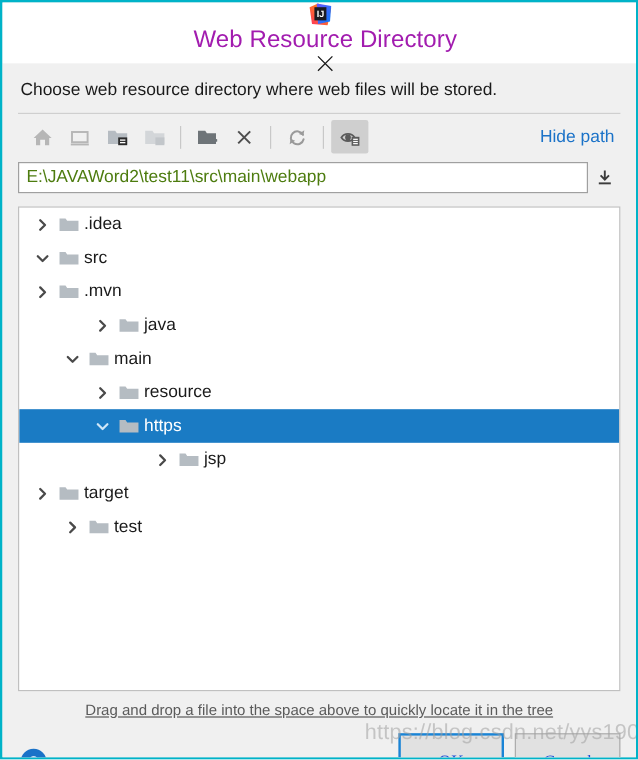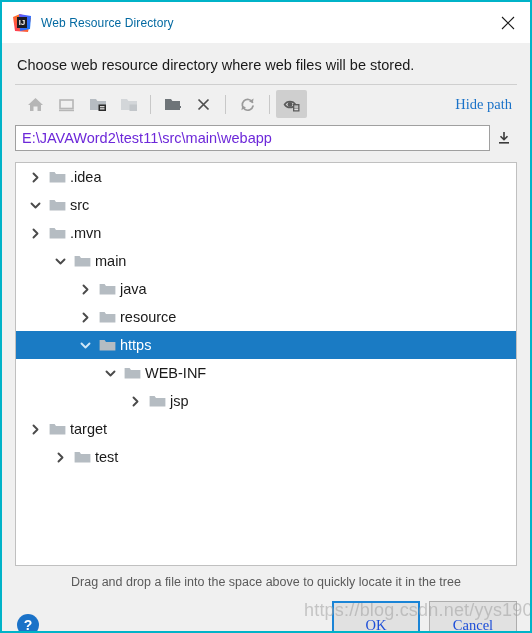--- a/index.html
+++ b/index.html
@@ -17,37 +17,38 @@
     width: 532px;
     height: 633px;
     box-sizing: border-box;
     border: 2px solid #00b3c8;
     background: #f0f0f0;
     overflow: hidden;
   }
 
   
   .titlebar {
-    height: 41px;
+    height: 51px;
     background: #ffffff;
     display: flex;
     align-items: center;
     padding: 0 0 0 10px;
     box-sizing: border-box;
+    flex-direction: column;
   }
   .app-icon {
     width: 20px;
     height: 20px;
     position: relative;
     flex: 0 0 auto;
     margin-right: 9px;
   }
   .title-text {
-    font-size: 12px;
-    color: #0369a1;
+    font-size: 20px;
+    color: #a21caf;
     flex: 1 1 auto;
     letter-spacing: 0.1px;
   }
   .close-btn {
     width: 44px;
     height: 41px;
     display: flex;
     align-items: center;
     justify-content: center;
     cursor: pointer;
@@ -70,21 +71,20 @@
     background: #cfcfcf;
     margin: 0 0 0 0;
   }
 
   
   .toolbar {
     height: 38px;
     display: flex;
     align-items: center;
     padding: 0 0 0 5px;
-    font-family: Liberation Serif, serif;
   }
   .tb-btn {
     width: 31px;
     height: 28px;
     display: flex;
     align-items: center;
     justify-content: center;
     cursor: pointer;
     border-radius: 2px;
     flex: 0 0 auto;
@@ -118,21 +118,21 @@
   .path-field {
     flex: 1 1 auto;
     height: 26px;
     background: #ffffff;
     border: 1px solid #a0a0a0;
     box-sizing: border-box;
     display: flex;
     align-items: center;
     padding: 0 6px;
     font-size: 14.5px;
-    color: #6d28d9;
+    color: #4d7c0f;
     overflow: hidden;
     white-space: nowrap;
   }
   .path-expand {
     width: 27px;
     height: 26px;
     display: flex;
     align-items: center;
     justify-content: center;
     cursor: pointer;
@@ -185,20 +185,21 @@
     font-size: 14.5px;
     color: #1a1a1a;
   }
 
   
   .hint {
     text-align: center;
     font-size: 12.5px;
     color: #5a5a5a;
     padding: 9px 0 0 0;
+    text-decoration: underline;
   }
   .btn-bar {
     display: flex;
     align-items: center;
     padding: 12px 0 0 0;
     position: relative;
   }
   .help-btn {
     width: 22px;
     height: 22px;
@@ -408,46 +409,46 @@
               </svg>
             </div>
             <div class="folder-ico">
               <svg width="17" height="14" viewBox="0 0 17 14">
                 <path d="M0.6 2 L5.6 2 L7 4 L16.4 4 L16.4 12.4 L0.6 12.4 Z" fill="#b5bcc2"></path>
               </svg>
             </div>
             <span class="tree-label">.mvn</span>
           </div>
           <div class="tree-row">
+            <div style="width: 56px; flex: 0 0 auto;"></div>
+            <div class="twisty">
+              <svg width="13" height="13" viewBox="0 0 13 13" class="chev">
+                <path d="M4.5 2.5 L8.5 6.5 L4.5 10.5" stroke="currentColor" stroke-width="1.9" fill="none" stroke-linecap="round" stroke-linejoin="round"></path>
+              </svg>
+            </div>
+            <div class="folder-ico">
+              <svg width="17" height="14" viewBox="0 0 17 14">
+                <path d="M0.6 2 L5.6 2 L7 4 L16.4 4 L16.4 12.4 L0.6 12.4 Z" fill="#b5bcc2"></path>
+              </svg>
+            </div>
+            <span class="tree-label">java</span>
+          </div>
+          <div class="tree-row">
             <div style="width: 31px; flex: 0 0 auto;"></div>
             <div class="twisty">
               <svg width="13" height="13" viewBox="0 0 13 13" class="chev">
                 <path d="M2.5 4.5 L6.5 8.5 L10.5 4.5" stroke="currentColor" stroke-width="1.9" fill="none" stroke-linecap="round" stroke-linejoin="round"></path>
               </svg>
             </div>
             <div class="folder-ico">
               <svg width="17" height="14" viewBox="0 0 17 14">
                 <path d="M0.6 2 L5.6 2 L7 4 L16.4 4 L16.4 12.4 L0.6 12.4 Z" fill="#b5bcc2"></path>
               </svg>
             </div>
             <span class="tree-label">main</span>
-          </div>
-          <div class="tree-row">
-            <div style="width: 56px; flex: 0 0 auto;"></div>
-            <div class="twisty">
-              <svg width="13" height="13" viewBox="0 0 13 13" class="chev">
-                <path d="M4.5 2.5 L8.5 6.5 L4.5 10.5" stroke="currentColor" stroke-width="1.9" fill="none" stroke-linecap="round" stroke-linejoin="round"></path>
-              </svg>
-            </div>
-            <div class="folder-ico">
-              <svg width="17" height="14" viewBox="0 0 17 14">
-                <path d="M0.6 2 L5.6 2 L7 4 L16.4 4 L16.4 12.4 L0.6 12.4 Z" fill="#b5bcc2"></path>
-              </svg>
-            </div>
-            <span class="tree-label">java</span>
           </div>
           <div class="tree-row">
             <div style="width: 56px; flex: 0 0 auto;"></div>
             <div class="twisty">
               <svg width="13" height="13" viewBox="0 0 13 13" class="chev">
                 <path d="M4.5 2.5 L8.5 6.5 L4.5 10.5" stroke="currentColor" stroke-width="1.9" fill="none" stroke-linecap="round" stroke-linejoin="round"></path>
               </svg>
             </div>
             <div class="folder-ico">
               <svg width="17" height="14" viewBox="0 0 17 14">
@@ -462,34 +463,20 @@
               <svg width="13" height="13" viewBox="0 0 13 13" class="chev">
                 <path d="M2.5 4.5 L6.5 8.5 L10.5 4.5" stroke="currentColor" stroke-width="1.9" fill="none" stroke-linecap="round" stroke-linejoin="round"></path>
               </svg>
             </div>
             <div class="folder-ico">
               <svg width="17" height="14" viewBox="0 0 17 14">
                 <path d="M0.6 2 L5.6 2 L7 4 L16.4 4 L16.4 12.4 L0.6 12.4 Z" fill="#b5bcc2"></path>
               </svg>
             </div>
             <span class="tree-label">https</span>
-          </div>
-          <div class="tree-row">
-            <div style="width: 81px; flex: 0 0 auto;"></div>
-            <div class="twisty">
-              <svg width="13" height="13" viewBox="0 0 13 13" class="chev">
-                <path d="M2.5 4.5 L6.5 8.5 L10.5 4.5" stroke="currentColor" stroke-width="1.9" fill="none" stroke-linecap="round" stroke-linejoin="round"></path>
-              </svg>
-            </div>
-            <div class="folder-ico">
-              <svg width="17" height="14" viewBox="0 0 17 14">
-                <path d="M0.6 2 L5.6 2 L7 4 L16.4 4 L16.4 12.4 L0.6 12.4 Z" fill="#b5bcc2"></path>
-              </svg>
-            </div>
-            <span class="tree-label">WEB-INF</span>
           </div>
           <div class="tree-row">
             <div style="width: 106px; flex: 0 0 auto;"></div>
             <div class="twisty">
               <svg width="13" height="13" viewBox="0 0 13 13" class="chev">
                 <path d="M4.5 2.5 L8.5 6.5 L4.5 10.5" stroke="currentColor" stroke-width="1.9" fill="none" stroke-linecap="round" stroke-linejoin="round"></path>
               </svg>
             </div>
             <div class="folder-ico">
               <svg width="17" height="14" viewBox="0 0 17 14">

